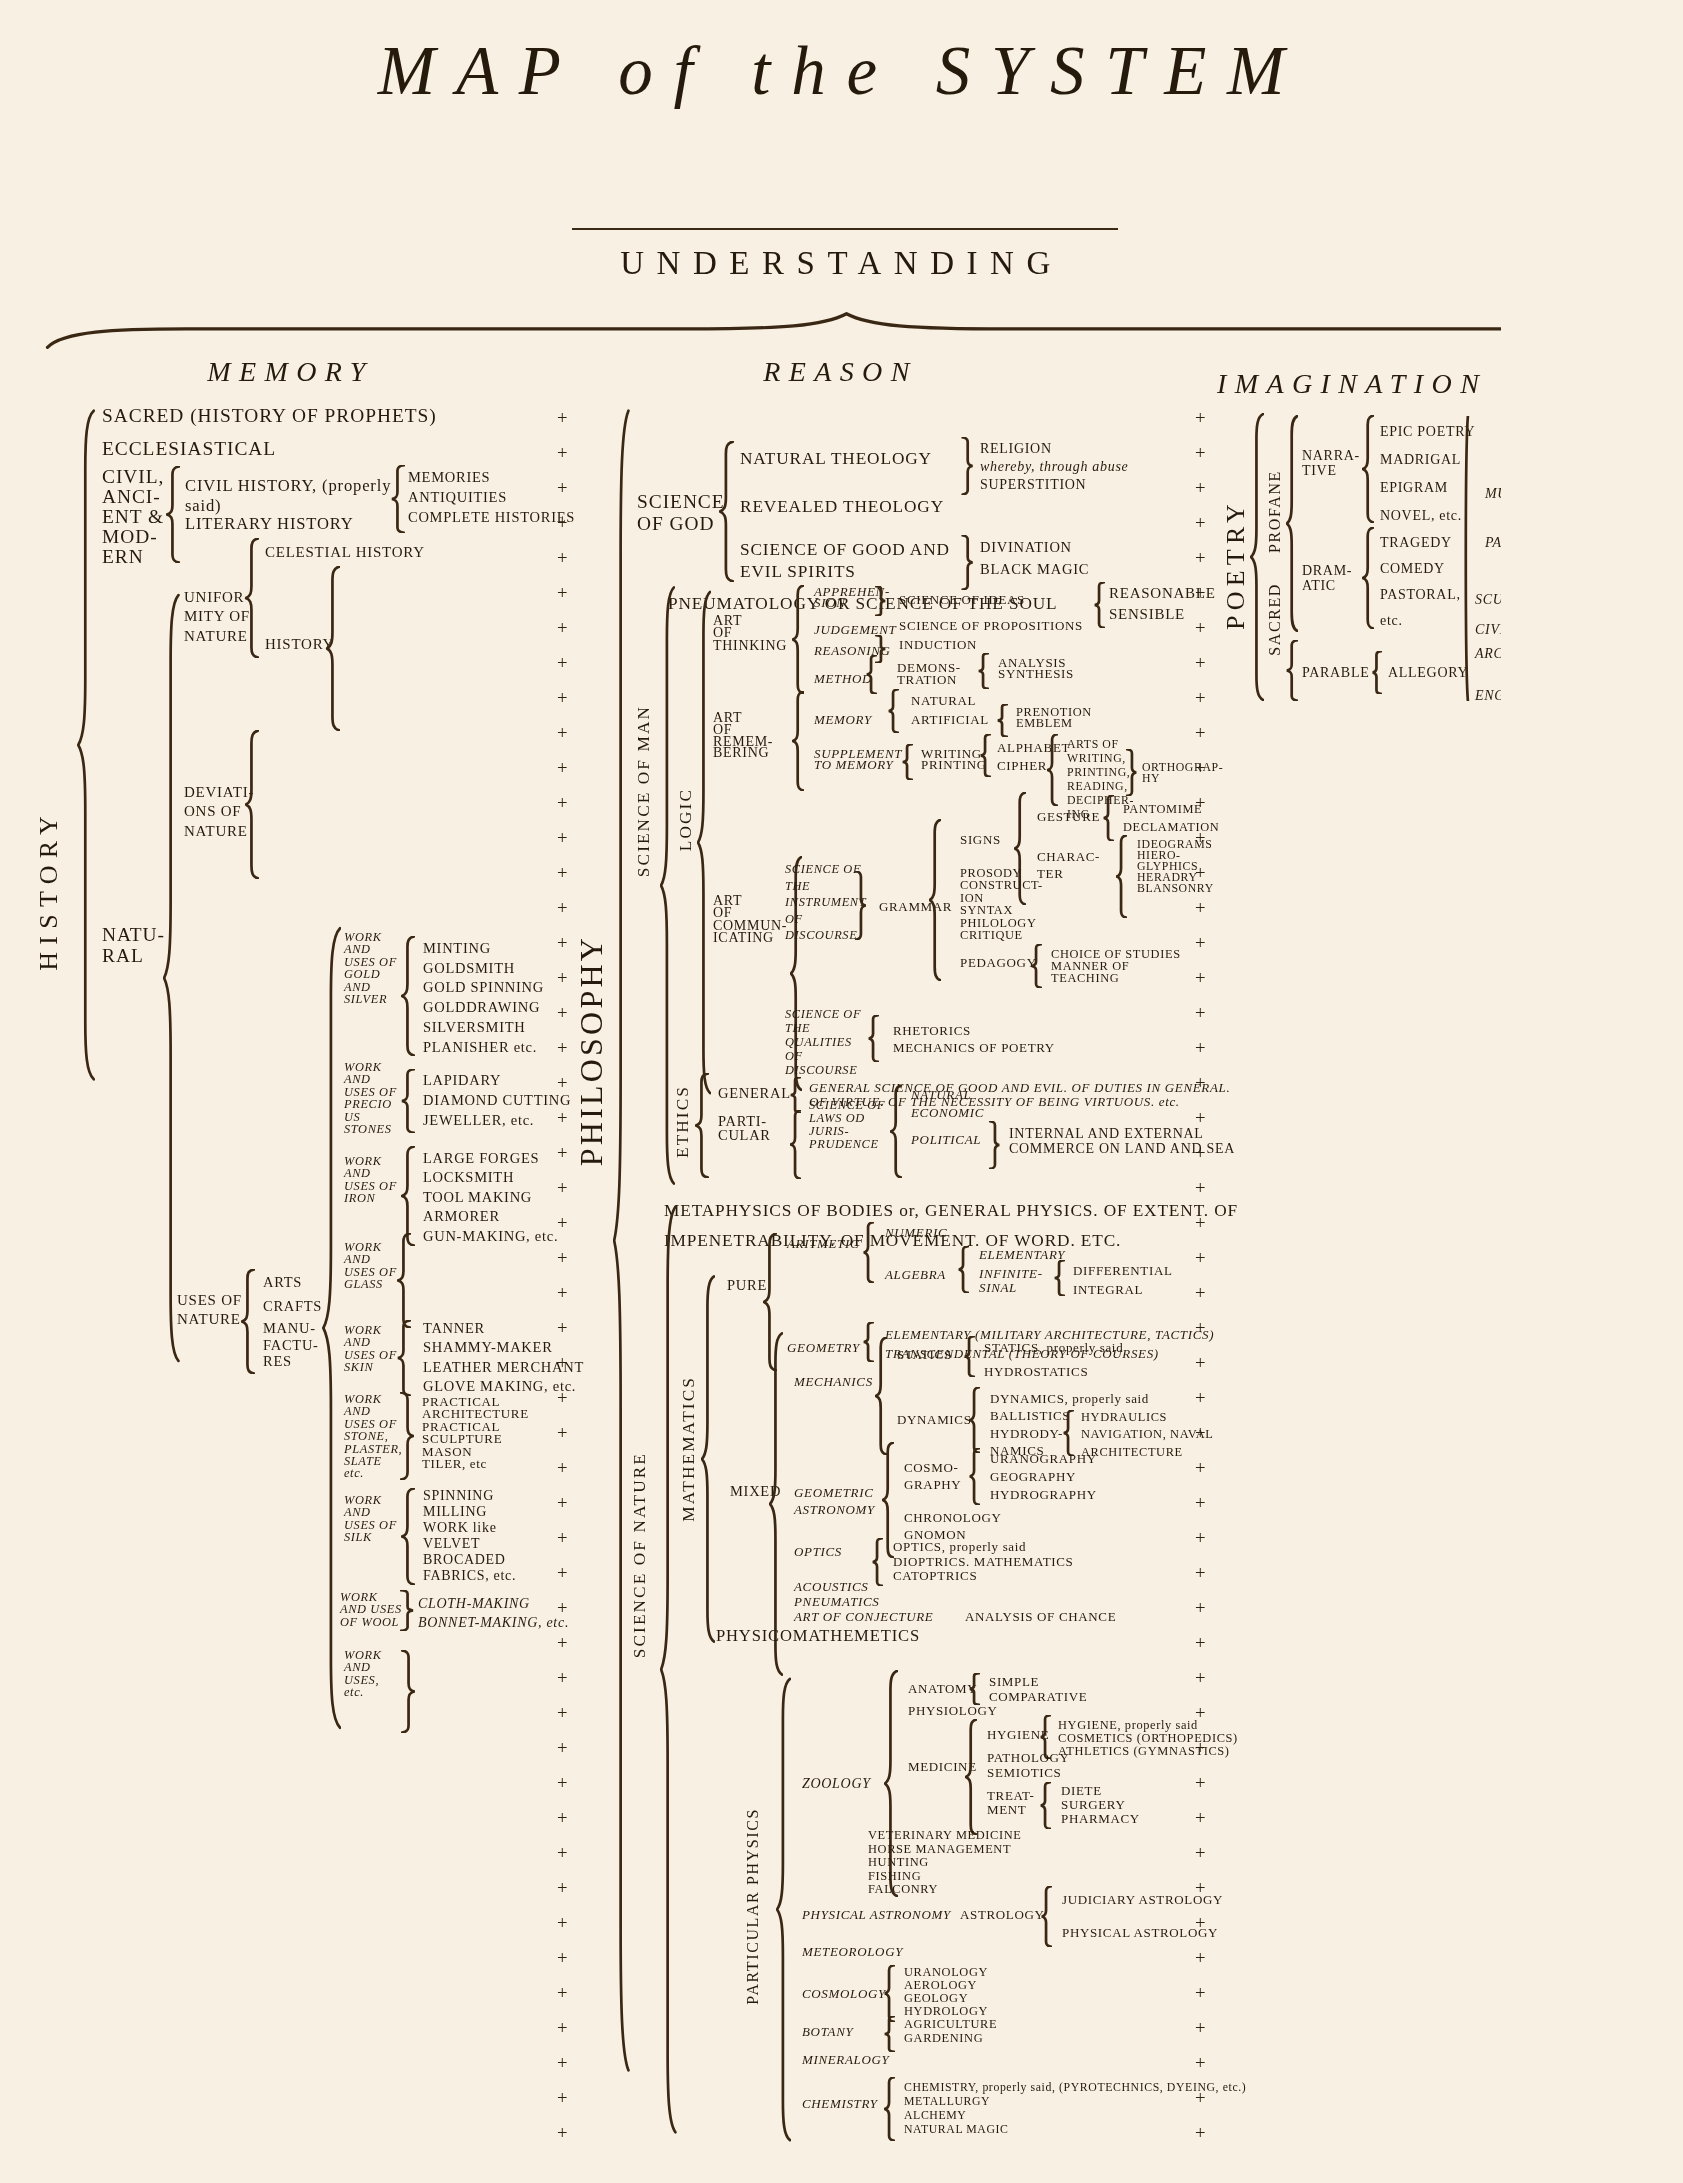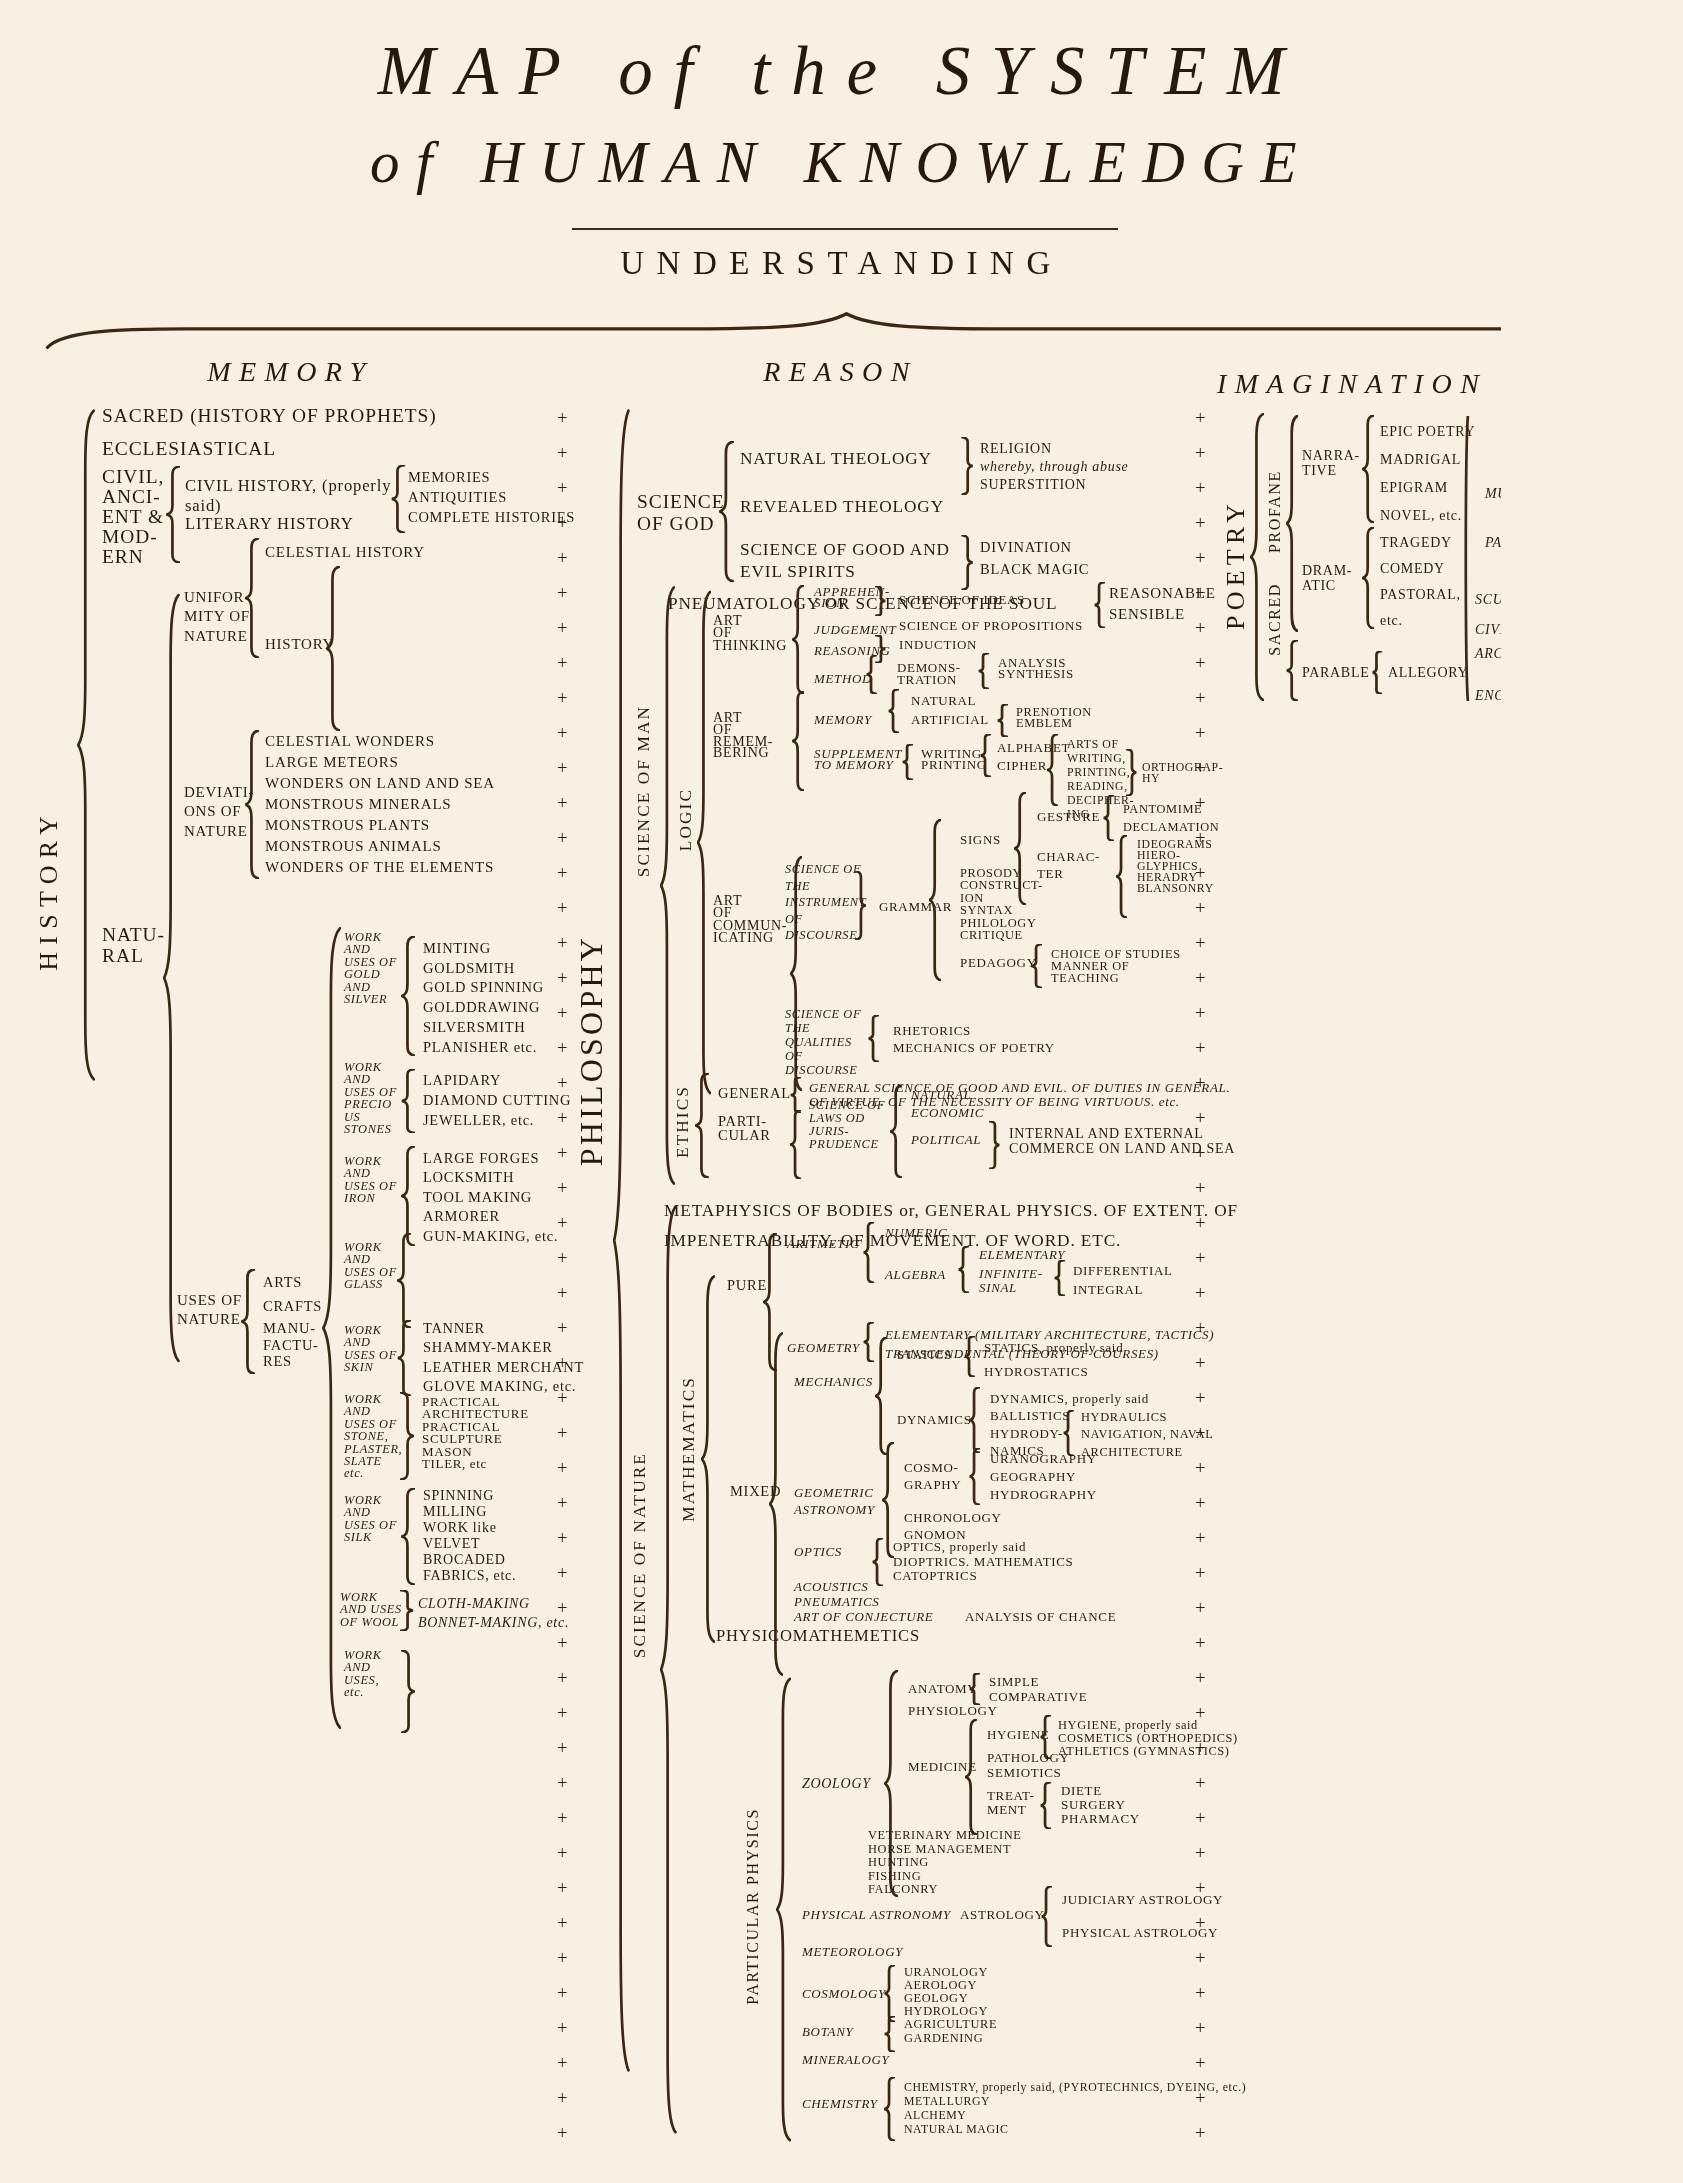--- a/index.html
+++ b/index.html
@@ -32,21 +32,20 @@
 
 <svg width="0" height="0" style="position:absolute">
 <defs>
 <path id="bl" d="M9.3,0.4 C5.2,1.4 4.6,4.5 4.6,9 L4.6,40 C4.6,46 3.8,48.6 0.7,50 C3.8,51.4 4.6,54 4.6,60 L4.6,91 C4.6,95.5 5.2,98.6 9.3,99.6" fill="none" stroke="#3a2714" stroke-width="2.7" vector-effect="non-scaling-stroke" stroke-linecap="round"></path>
 <path id="bu" d="M0.4,9.3 C1.4,5.2 4.5,4.6 9,4.6 L40,4.6 C46,4.6 48.6,3.8 50,0.7 C51.4,3.8 54,4.6 60,4.6 L91,4.6 C95.5,4.6 98.6,5.2 99.6,9.3" fill="none" stroke="#3a2714" stroke-width="3.2" vector-effect="non-scaling-stroke" stroke-linecap="round"></path>
 <path id="pr" d="M7,0 C3,12 3,88 7,100" fill="none" stroke="#3a2714" stroke-width="2.7" vector-effect="non-scaling-stroke" stroke-linecap="round"></path>
 </defs>
 </svg>
 
 <div class="lb ctr ttl1" style="top:28px">MAP of the SYSTEM</div>
-<div class="lb ctr ttl2" style="top:126px">of HUMAN KNOWLEDGE</div>
 <div class="rule" style="left:572px;top:228px;width:546px;height:2.1px"></div>
 <div class="lb ctr und" style="top:243px">UNDERSTANDING</div>
 <svg class="br" style="left:41px;top:311px;width:1611px;height:39px" viewBox="0 0 100 10" preserveAspectRatio="none">
       <use href="#bu"></use>
     </svg>
 
 <div class="lb hdr" style="left:83px;top:354px;width:415px;text-align:center">MEMORY</div>
 <div class="lb hdr" style="left:633px;top:354px;width:415px;text-align:center">REASON</div>
 <div class="lb hdr" style="left:1217px;top:366px;width:415px;">IMAGINATION</div>
 
@@ -193,27 +192,20 @@
 <svg class="br" style="left:326px;top:566px;width:14px;height:165px" viewBox="0 0 10 100" preserveAspectRatio="none">
       <use href="#bl"></use>
     </svg>
 
 <div class="lb f22" style="left:184px;top:783px;line-height:19.4px">DEVIATI-
 ONS OF
 NATURE</div>
 <svg class="br" style="left:245px;top:730px;width:14px;height:149px" viewBox="0 0 10 100" preserveAspectRatio="none">
       <use href="#bl"></use>
     </svg>
-<div class="lb f22" style="left:265px;top:731px;line-height:21px">CELESTIAL WONDERS
-LARGE METEORS
-WONDERS ON LAND AND SEA
-MONSTROUS MINERALS
-MONSTROUS PLANTS
-MONSTROUS ANIMALS
-WONDERS OF THE ELEMENTS</div>
 
 <div class="lb f22" style="left:177px;top:1291px;line-height:19.4px">USES OF
 NATURE</div>
 <svg class="br" style="left:241px;top:1269px;width:14px;height:105px" viewBox="0 0 10 100" preserveAspectRatio="none">
       <use href="#bl"></use>
     </svg>
 <div class="lb f21" style="left:263px;top:1273px">ARTS</div>
 <div class="lb f21" style="left:263px;top:1297px">CRAFTS</div>
 <div class="lb f21" style="left:263px;top:1320px;line-height:16.6px">MANU-
 FACTU-

